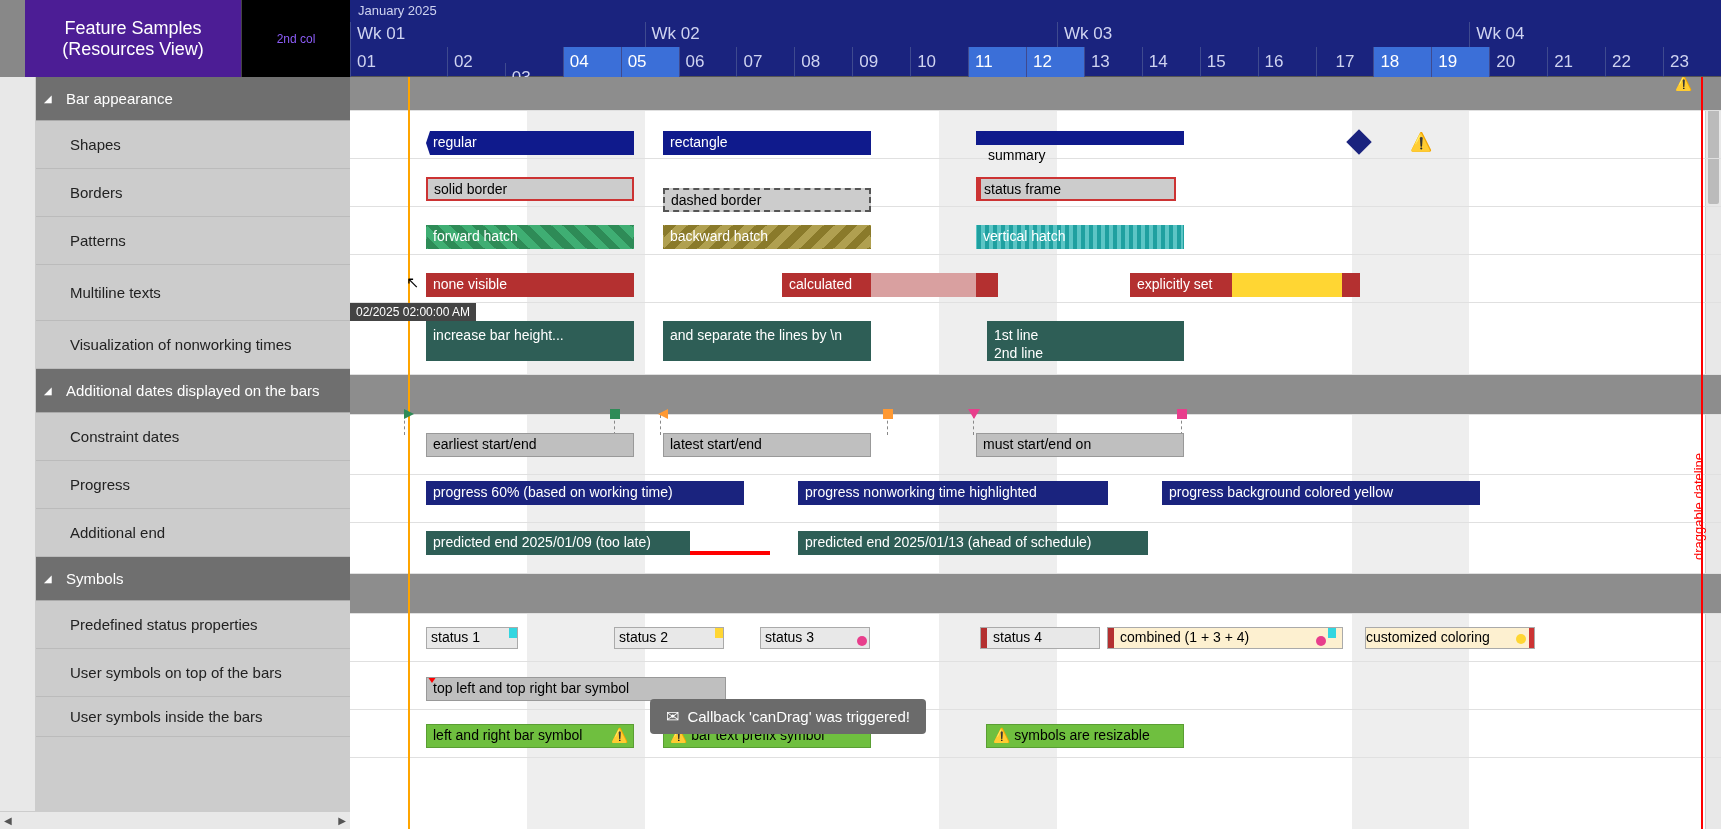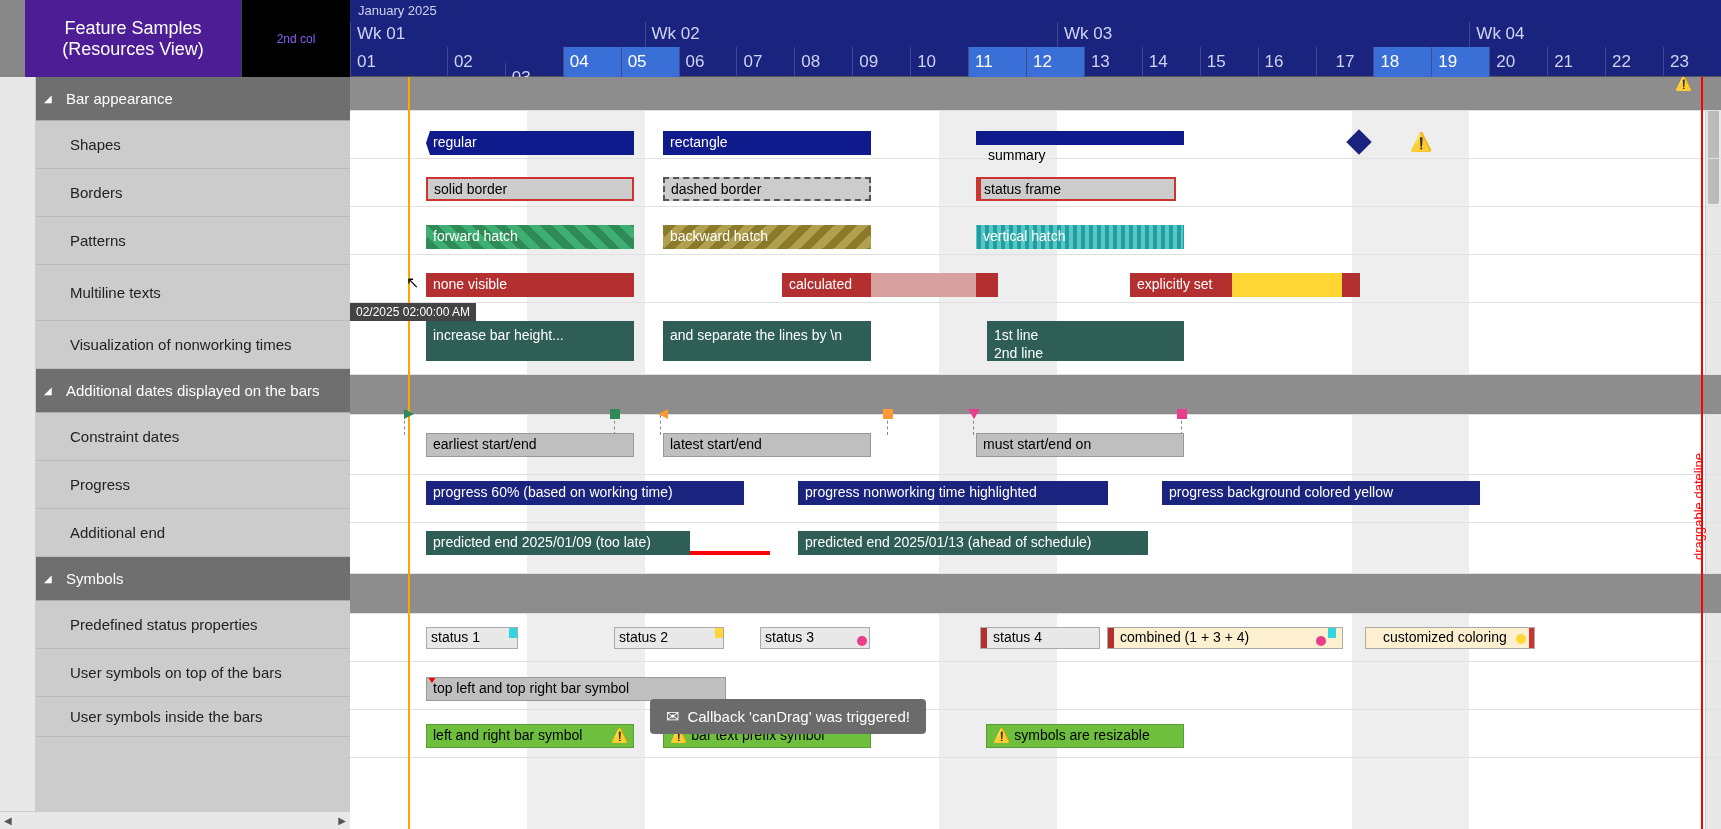--- a/index.html
+++ b/index.html
@@ -236,21 +236,21 @@
     font-size: 14px;
   }
   .diamond {
     position: absolute;
     width: 18px; height: 18px;
     background: #1a237e;
     transform: rotate(45deg);
   }
   .bar.grey { background: #ccc; color: #000; }
   .bar.solidborder { border: 2px solid #cc3333; }
-  .bar.dashedborder { border: 2px dashed #555; }
+  .bar.dashedborder { border: 2px dashed #555; margin-top: 11px; }
   .bar.statusframe { border: 2px solid #cc3333; box-shadow: inset 3px 0 0 #cc3333; }
   .bar.fhatch {
     background: repeating-linear-gradient(45deg, #2e8b57 0, #2e8b57 8px, #3fae73 8px, #3fae73 16px);
   }
   .bar.bhatch {
     background: repeating-linear-gradient(135deg, #8a7a2a 0, #8a7a2a 8px, #b0a050 8px, #b0a050 16px);
   }
   .bar.vhatch {
     background: repeating-linear-gradient(90deg, #1fa0a0 0, #1fa0a0 4px, #5cc5c5 4px, #5cc5c5 8px);
   }
@@ -513,21 +513,21 @@
 
       <div class="bar pred" style="left:76px;top:454px;width:264px">predicted end 2025/01/09 (too late)</div>
       <div class="pred-tail-red" style="left:340px;top:474px;width:80px"></div>
       <div class="bar pred" style="left:448px;top:454px;width:350px">predicted end 2025/01/13 (ahead of schedule)</div>
 
       <div class="bar status" style="left:76px;top:550px;width:92px"><span>status 1</span><div class="st-cyan"></div></div>
       <div class="bar status" style="left:264px;top:550px;width:110px"><span>status 2</span><div class="st-yellow"></div></div>
       <div class="bar status" style="left:410px;top:550px;width:110px"><span>status 3</span><div class="st-pink"></div></div>
       <div class="bar status" style="left:630px;top:550px;width:120px"><div class="st-redbar"></div><span style="margin-left:8px">status 4</span></div>
       <div class="bar combined" style="left:757px;top:550px;width:236px;height:22px;padding:1px 4px"><div class="st-redbar"></div><span style="margin-left:8px">combined (1 + 3 + 4)</span><div class="st-cyan" style="right:6px"></div><div class="st-pink" style="right:16px"></div></div>
-      <div class="bar customc" style="left:1015px;top:550px;width:170px;height:22px;padding:1px 17px"><span>customized coloring</span><div class="cc-red"></div><div class="cc-dot"></div></div>
+      <div class="bar customc" style="left:1015px;top:550px;width:170px;height:22px;padding:1px 0"><span>customized coloring</span><div class="cc-red"></div><div class="cc-dot"></div></div>
 
       <div class="bar usersym" style="left:76px;top:600px;width:300px">
         <div class="tl-tri" style="left:-2px"></div>
         <span class="check-sym" style="right:2px">✓</span>
         <span>top left and top right bar symbol</span>
       </div>
 
       <div class="bar lime" style="left:76px;top:647px;width:208px"><span>left and right bar symbol</span><span style="position:absolute;right:4px">⚠️</span></div>
       <div class="bar lime" style="left:313px;top:647px;width:208px"><span>⚠️</span> <span>bar text prefix symbol</span></div>
       <div class="bar lime" style="left:636px;top:647px;width:198px"><span>⚠️</span> <span>symbols are resizable</span></div>

